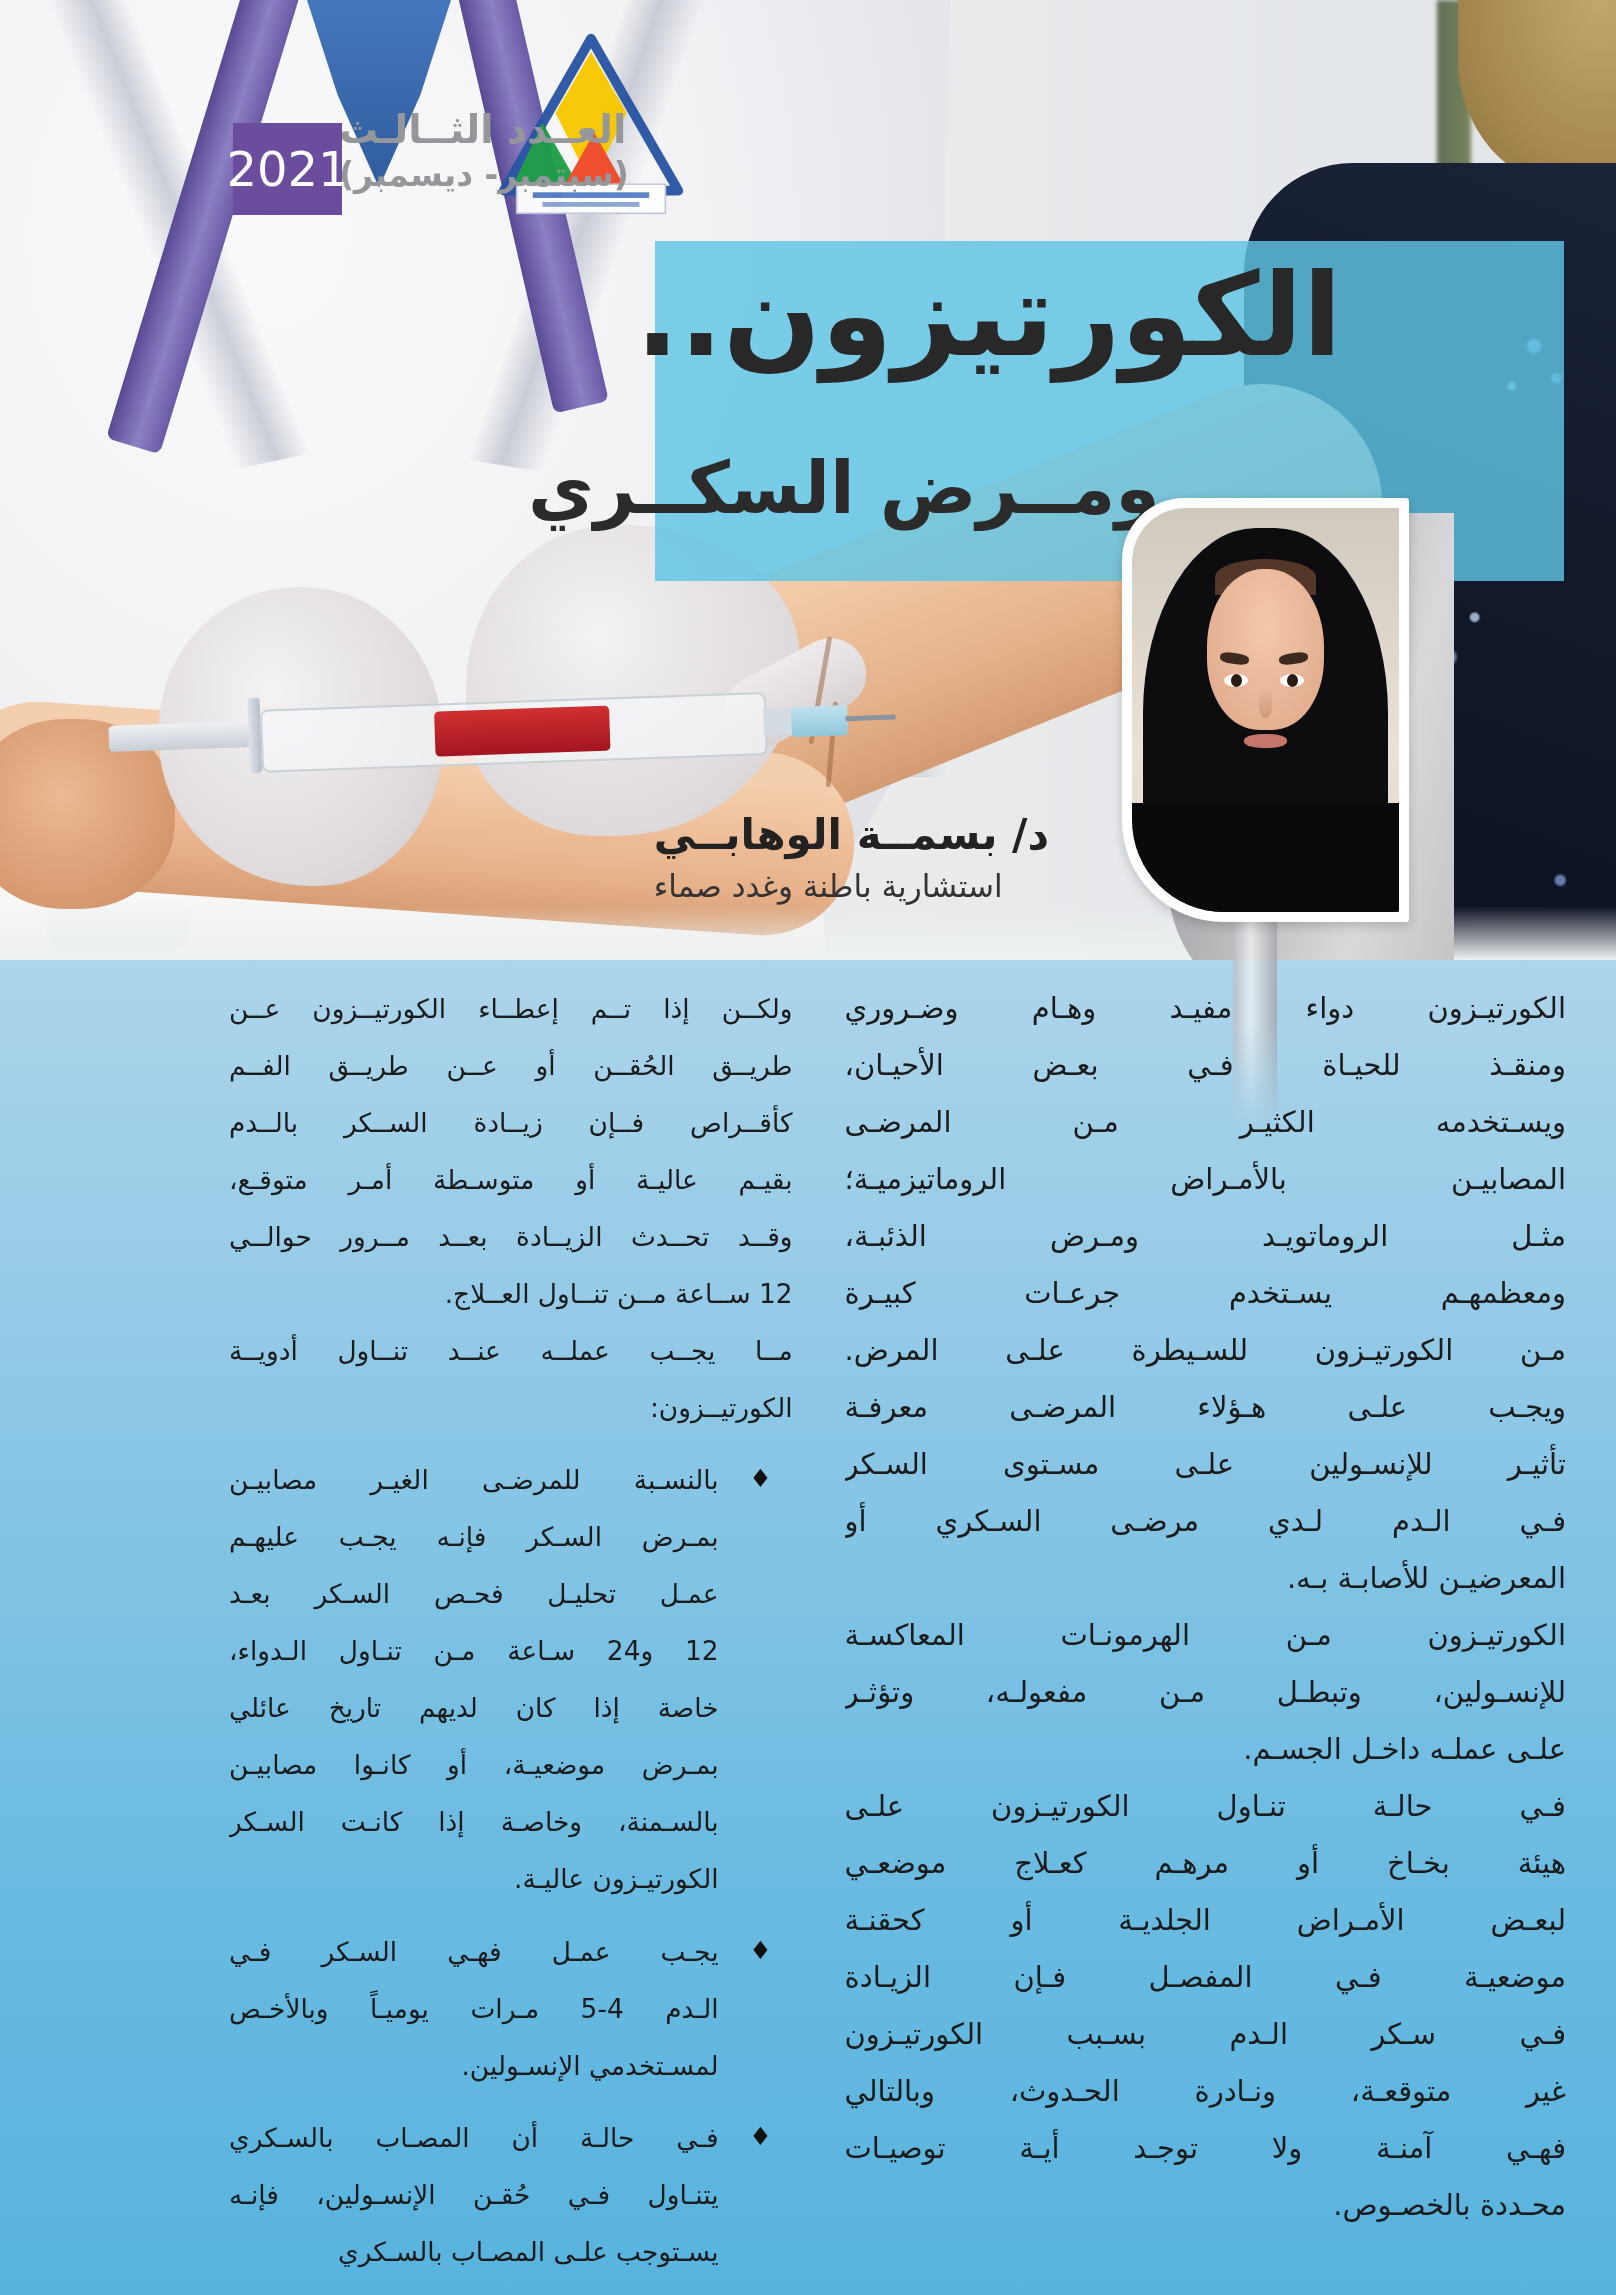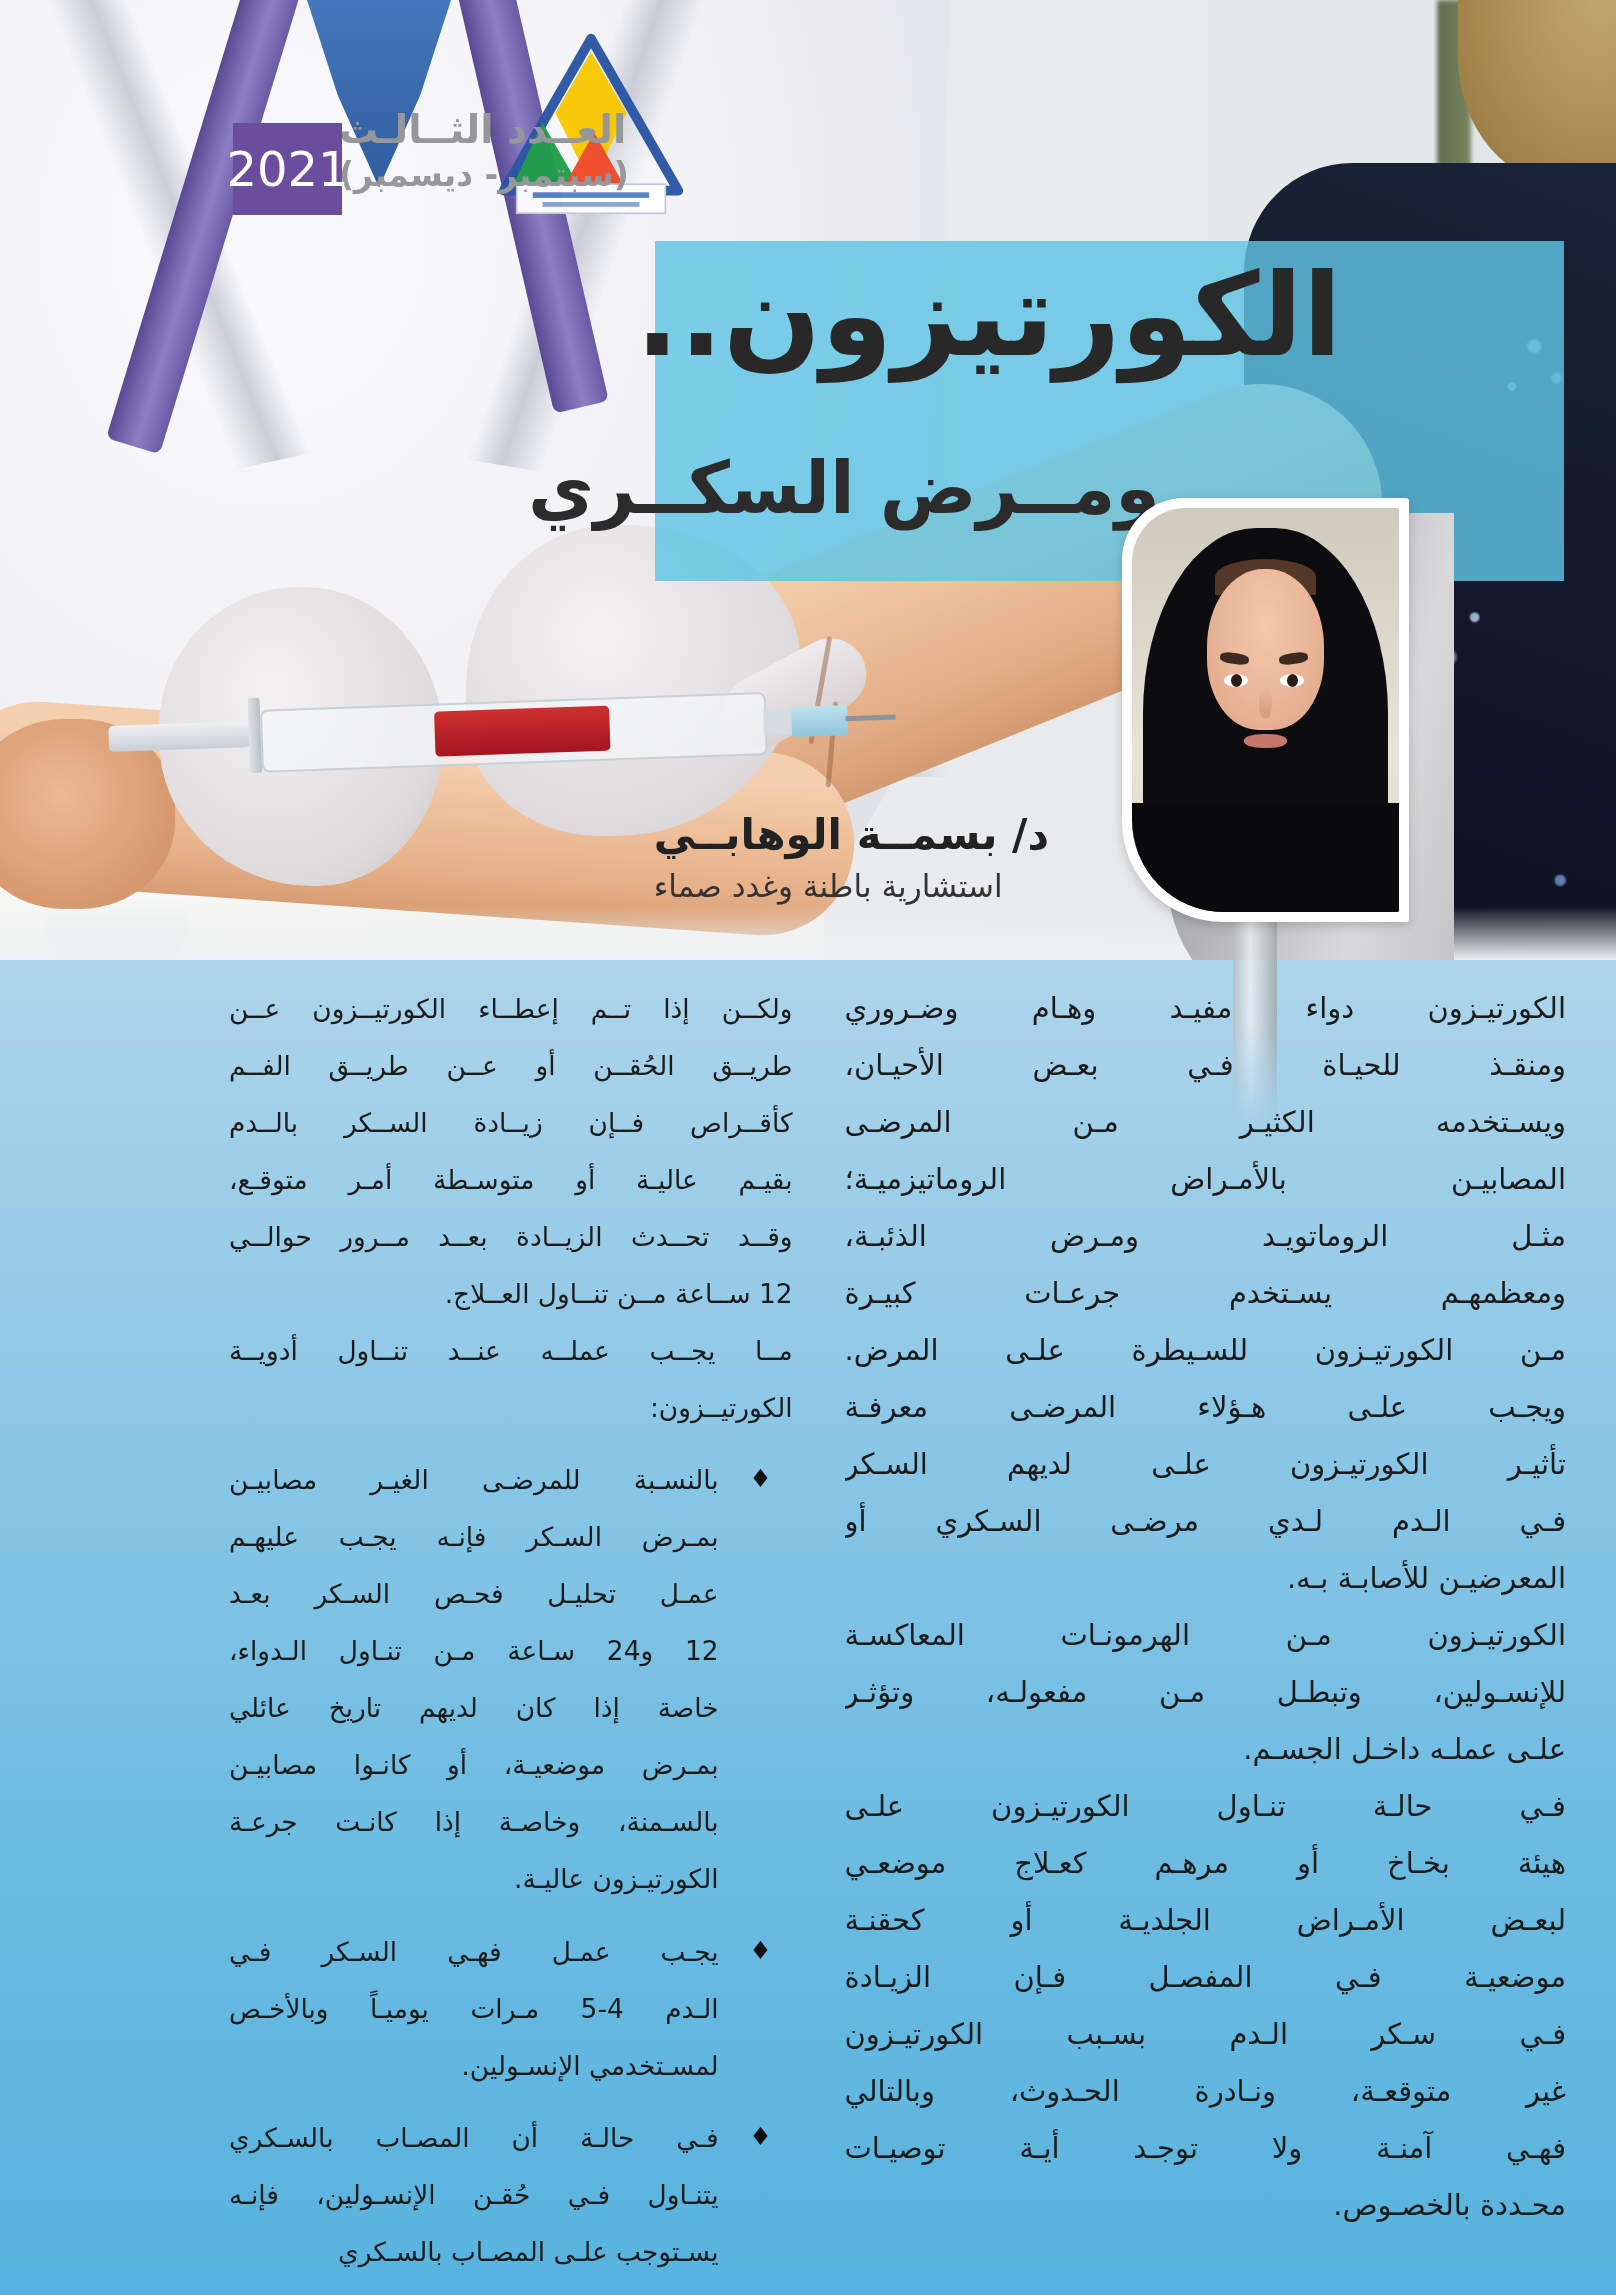--- a/index.html
+++ b/index.html
@@ -203,21 +203,21 @@
   <div class="col col-right">
       <div class="block para">
         <div class="line">الكورتيـزون دواء مفيـد وهـام وضـروري</div>
         <div class="line">ومنقـذ للحيـاة فـي بعـض الأحيـان،</div>
         <div class="line">ويسـتخدمه الكثيـر مـن المرضـى</div>
         <div class="line">المصابيـن بالأمـراض الروماتيزميـة؛</div>
         <div class="line">مثـل الروماتويـد ومـرض الذئبـة،</div>
         <div class="line">ومعظمهـم يسـتخدم جرعـات كبيـرة</div>
         <div class="line">مـن الكورتيـزون للسـيطرة علـى المرض.</div>
         <div class="line">ويجـب علـى هـؤلاء المرضـى معرفـة</div>
-        <div class="line">تأثيـر الكورتيـزون علـى لديهم السـكر</div>
+        <div class="line">تأثيـر للإنسـولين علـى مسـتوى السـكر</div>
         <div class="line">فـي الـدم لـدي مرضـى السـكري أو</div>
         <div class="line last">المعرضيـن للأصابـة بـه.</div>
       </div>
       <div class="block para">
         <div class="line">الكورتيـزون مـن الهرمونـات المعاكسـة</div>
         <div class="line">للإنسـولين، وتبطـل مـن مفعولـه، وتؤثـر</div>
         <div class="line last">علـى عملـه داخـل الجسـم.</div>
       </div>
       <div class="block para">
         <div class="line">فـي حالـة تنـاول الكورتيـزون علـى</div>
@@ -244,21 +244,21 @@
         <div class="line last">الكورتيــزون:</div>
       </div>
       <div class="block bullet">
         <span class="diamond">♦</span>
         <div class="line">بالنسـبة للمرضـى الغيـر مصابيـن</div>
         <div class="line">بمـرض السـكر فإنـه يجـب عليهـم</div>
         <div class="line">عمـل تحليـل فحـص السـكر بعـد</div>
         <div class="line">12 و24 سـاعة مـن تنـاول الـدواء،</div>
         <div class="line">خاصة إذا كان لديهم تاريخ عائلي</div>
         <div class="line">بمـرض موضعيـة، أو كانـوا مصابيـن</div>
-        <div class="line">بالسـمنة، وخاصـة إذا كانـت جرعـة</div>
+        <div class="line">بالسـمنة، وخاصـة إذا كانـت السـكر</div>
         <div class="line last">الكورتيـزون عاليـة.</div>
       </div>
       <div class="block bullet">
         <span class="diamond">♦</span>
         <div class="line">يجـب عمـل فهـي السـكر فـي</div>
         <div class="line">الـدم 4-5 مـرات يوميـاً وبالأخـص</div>
         <div class="line last">لمسـتخدمي الإنسـولين.</div>
       </div>
       <div class="block bullet">
         <span class="diamond">♦</span>

